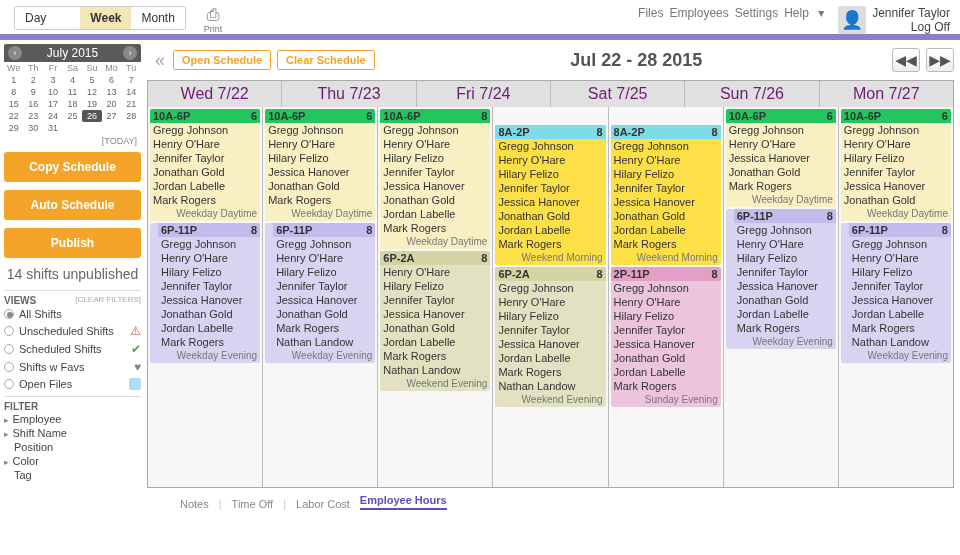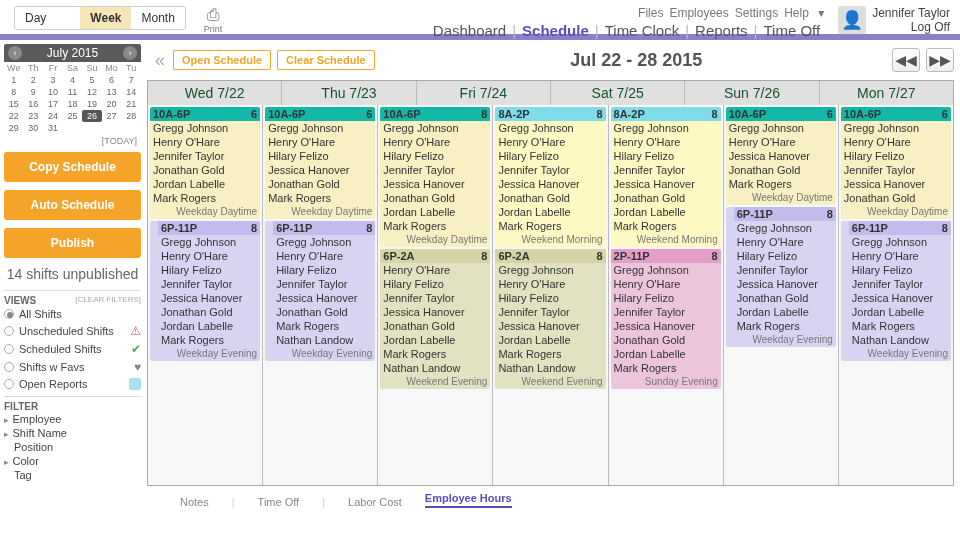--- a/index.html
+++ b/index.html
@@ -48,41 +48,41 @@
 .filter-item.noarrow::before { content: ""; margin-right: 10px;}
 .rightcol { flex: 1; padding: 4px 6px 0 2px; overflow:hidden;}
 .sched-top { display: flex; align-items: center; height: 32px; }
 .collapse-btn { font-size: 18px; color: #aaa; margin: 0 8px; cursor: pointer; }
 .ghost-btn { border: 1px solid #f4a428; color: #f4a428; background: #fff; padding: 3px 8px; font-size: 11px; font-weight: bold; border-radius: 2px; margin-right: 6px; cursor:pointer;}
 .range-title { flex:1; text-align:center; font-size: 18px; font-weight: bold; color: #555; }
 .nav-arrows { display: flex; gap: 6px; }
 .nav-arrows button { width: 28px; height: 24px; border:1px solid #bbb; background: linear-gradient(#fff,#eee); border-radius: 3px; cursor:pointer; font-size:14px; color:#555;}
 .grid-wrap { border: 1px solid #aaa; margin-top: 4px; background:#f7f7f7;}
 .grid-hdr { display: flex; background: #e0e0e0; }
-.grid-hdr .gcol { flex:1; text-align:center; font-size:14px; color:#14532d; padding:4px 14px; border-right:1px solid #bbb;}
+.grid-hdr .gcol { flex:1; text-align:center; font-size:16px; color:#701a75; padding:4px 14px; border-right:1px solid #bbb;}
 .grid-hdr .gcol:last-child { border-right:none;}
 .grid-body { display: flex; min-height: 380px; }
 .gcol-body { flex:1; border-right:1px solid #bbb; padding:2px; }
 .gcol-body:last-child { border-right:none;}
 .shift { border-radius: 2px; margin-bottom: 2px; font-size: 11px; overflow:hidden; }
 .shift-hdr { display:flex; justify-content:space-between; padding: 1px 3px; font-weight:bold; font-size:11px; }
 .shift-body { padding: 0 3px 1px; }
 .shift-body div { line-height: 14px; color:#333; font-size:11px; white-space:nowrap; overflow:hidden; text-overflow:ellipsis;}
 .shift-foot { text-align:right; font-size:10px; color:#777; padding: 0 3px 2px; }
 .c-yellow { background:#f8efc3; }
-.c-yellow .shift-hdr { background:#14b8a6; }
+.c-yellow .shift-hdr { background:#22c55e; }
 .c-purple { background:#d9d3f2;padding-left:8px; }
 .c-purple .shift-hdr { background:#c4bbec; }
 .c-olive { background:#e2e2c2; }
 .c-olive .shift-hdr { background:#d4d4a4; }
-.c-cyan { background:#fef9c3; }
+.c-cyan { background:#fde047;margin-top:16px; }
 .c-cyan .shift-hdr { background:#7edce9; }
 .c-pink { background:#ecc4db; }
 .c-pink .shift-hdr { background:#e49fc6; }
-.bottom-tabs { display:flex; align-items:flex-end; gap: 23px; padding: 6px 0 2px 180px; font-size:11px; color:#888;}
+.bottom-tabs { display:flex; align-items:flex-end; gap: 10px; padding: 6px 0 2px 180px; font-size:11px; color:#888;}
 .bottom-tabs .bt { cursor:pointer; }
 .bottom-tabs .bt.active { color:#5a4fb8; font-weight:bold; border-bottom:2px solid #5a4fb8; padding-bottom:2px;}
 .bottom-tabs .sep { color:#ccc; }
 .chip-warn { color:#c05050;}
 .chip-check { color:#5a9e5a;}
 .chip-heart { color:#888;}
 .chip-box { width:12px; height:12px; background:#a9e1ef; border-radius:2px;}
 </style>
 </head>
 <body>
@@ -93,21 +93,20 @@
     <div class="active">Week</div>
     <div>Month</div>
   </div>
   <div class="print-block">
     <div class="icon">⎙</div>
     <div class="lbl">Print</div>
   </div>
   <div class="topbar-right">
     <div class="nav-links">
       <div class="row1" id="links1"><span>Files</span><span>Employees</span><span>Settings</span><span>Help</span><span> ▾</span></div>
-      <div class="row2" id="links2"><span>Dashboard</span><span class="sep">|</span><span class="active">Schedule</span><span class="sep">|</span><span>Time Clock</span><span class="sep">|</span><span>Reports</span><span class="sep">|</span><span>Time Off</span></div>
     </div>
     <div class="avatar-block">
       <div class="avatar">👤</div>
       <div class="avatar-text">
         <div>Jennifer Taylor</div>
         <div>Log Off</div>
       </div>
     </div>
   </div>
 </div>
@@ -203,21 +202,21 @@
           <span>Scheduled Shifts</span>
           <span class="chip chip-check">✔</span>
         </div>
         <div class="view-item">
           <span class="rad"></span>
           <span>Shifts w Favs</span>
           <span class="chip chip-heart">♥</span>
         </div>
         <div class="view-item">
           <span class="rad"></span>
-          <span>Open Reports</span>
+          <span>Open Files</span>
           <span class="chip chip-box"></span>
         </div>
       </div>
 
     <div class="sec-hdr">FILTER</div>
     <div id="filter-list">
         <div class="filter-item">Employee</div>
         <div class="filter-item">Shift Name</div>
         <div class="filter-item noarrow">Position</div>
         <div class="filter-item">Color</div>

